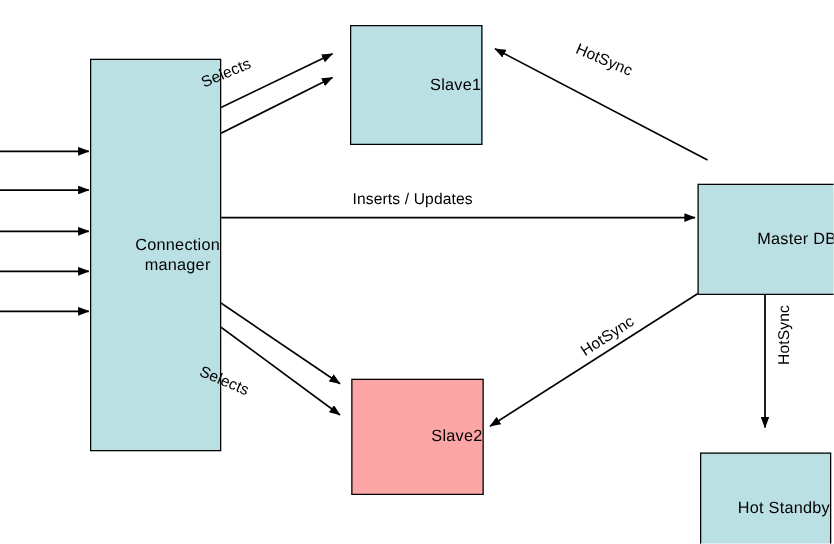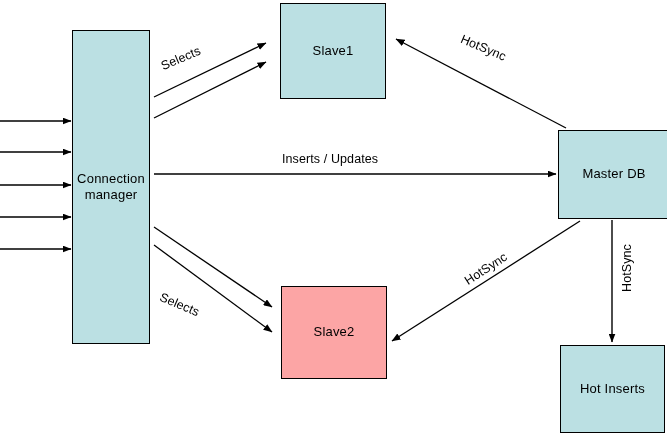--- a/index.html
+++ b/index.html
@@ -15,29 +15,30 @@
     background: #ffffff;
     overflow: hidden;
     font-family: "Liberation Sans", sans-serif;
   }
   .node-box {
     position: absolute;
     box-sizing: border-box;
     border: 1px solid #000000;
     display: flex;
     align-items: center;
-    justify-content: center;
+    justify-content: flex-end;
     text-align: center;
     font-size: 13px;
     color: #000000;
     line-height: 1.25;
     letter-spacing: 0.2px;
+    margin-top: 17px;
   }
   #box-connection-manager {
-    left: 72px;  top: 30px;  width: 78px;  height: 314px;
+    left: 72px;  top: 30px;  width: 105px;  height: 314px;
   }
   #box-slave1 {
     left: 280px; top: 3px;   width: 106px; height: 96px;
   }
   #box-slave2 {
     left: 281px; top: 286px; width: 106px; height: 93px;
   }
   #box-master-db {
     left: 558px; top: 130px; width: 112px; height: 89px;
   }
@@ -116,21 +117,21 @@
 
   <div class="node-box" id="box-slave2" style="background:#fca5a5;">
     <span>Slave2</span>
   </div>
 
   <div class="node-box" id="box-master-db" style="background:#bbe0e3;">
     <span>Master DB</span>
   </div>
 
   <div class="node-box" id="box-hot-standby" style="background:#bbe0e3;">
-    <span>Hot Inserts</span>
+    <span>Hot Standby</span>
   </div>
 
   <div class="edge-label" id="label-selects-top">Selects</div>
 
   <div class="edge-label" id="label-selects-bottom">Selects</div>
 
   <div class="edge-label" id="label-inserts-updates">Inserts / Updates</div>
 
   <div class="edge-label" id="label-hotsync-top">HotSync</div>
 

